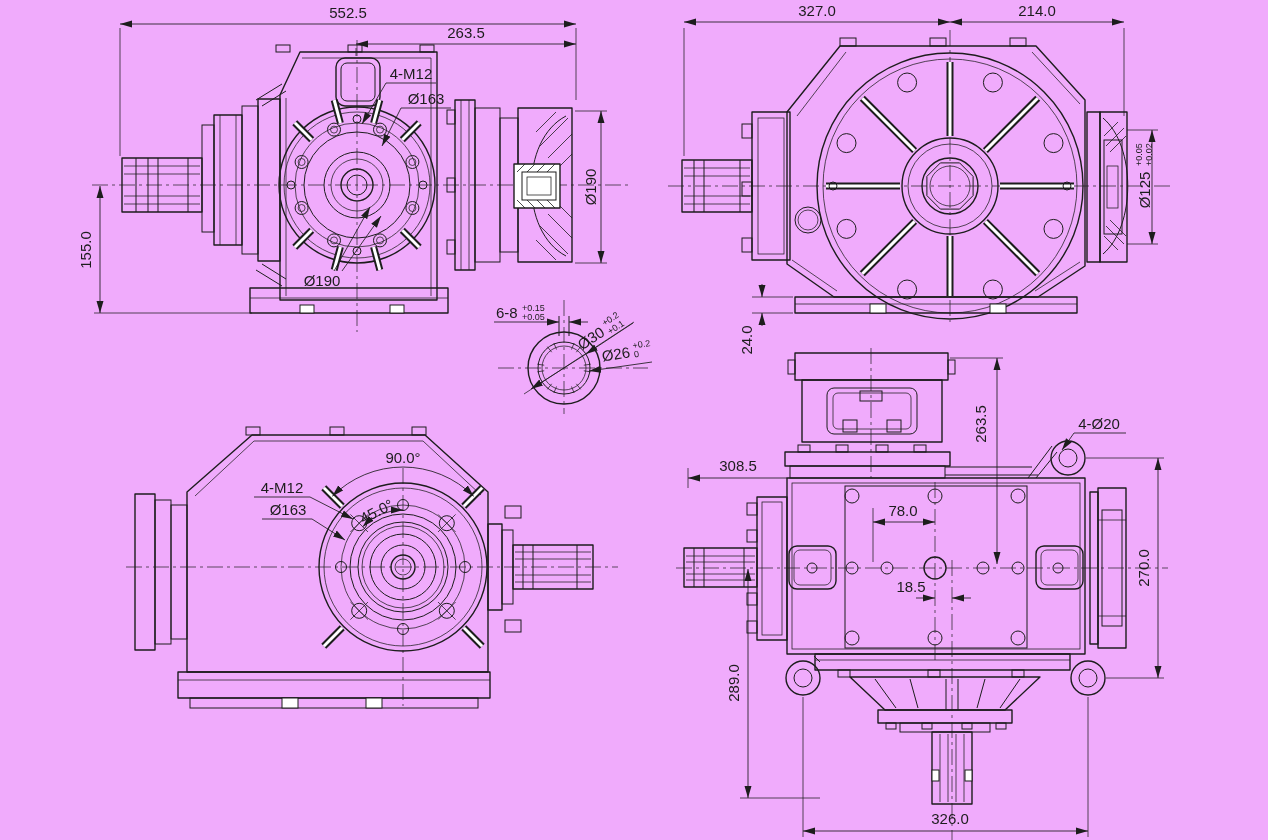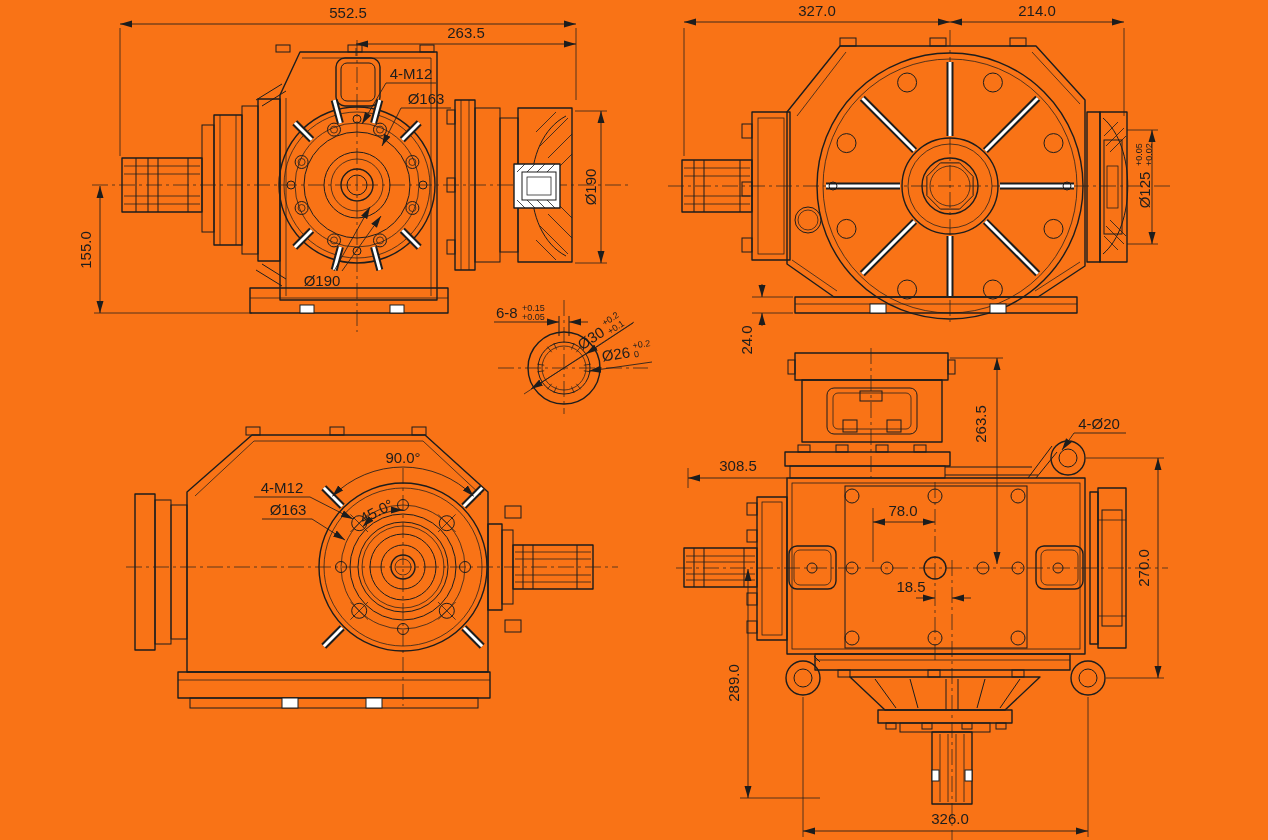--- a/index.html
+++ b/index.html
@@ -1,16 +1,16 @@
 <!DOCTYPE html>
 <html><head>
 <meta charset="utf-8">
 <style>
   html,body{margin:0;padding:0;background:#ffffff;}
-  #stage{width:1268px;height:840px;position:relative;background:#f97316;overflow:hidden;
+  #stage{width:1268px;height:840px;position:relative;background:#f0abfc;overflow:hidden;
          font-family:"Liberation Sans", sans-serif;}
   svg{display:block;}
   .ol{stroke:#1d1d1d;stroke-width:1.4;fill:none;stroke-linejoin:round;}
   .md{stroke:#1d1d1d;stroke-width:1.0;fill:none;}
   .tn{stroke:#1d1d1d;stroke-width:0.75;fill:none;}
   .cl{stroke:#1d1d1d;stroke-width:0.7;fill:none;stroke-dasharray:16 4 3 4;}
   .dim{stroke:#1d1d1d;stroke-width:0.85;fill:none;}
   .hat{stroke:#1d1d1d;stroke-width:0.8;fill:none;}
   .rib{stroke:#1d1d1d;stroke-width:7;fill:none;stroke-linecap:butt;}
   .ribw{stroke:#ffffff;stroke-width:3;fill:none;stroke-linecap:butt;}

